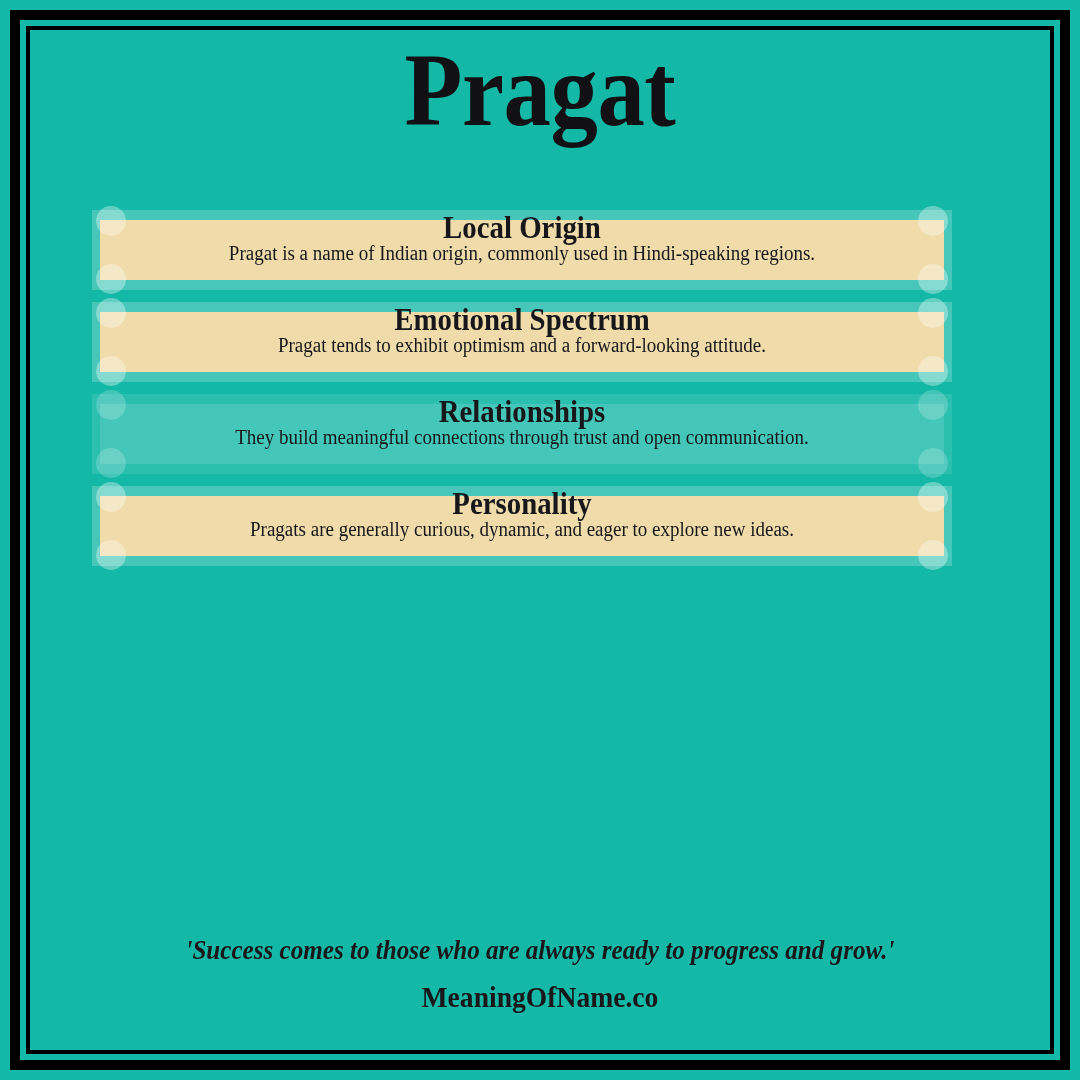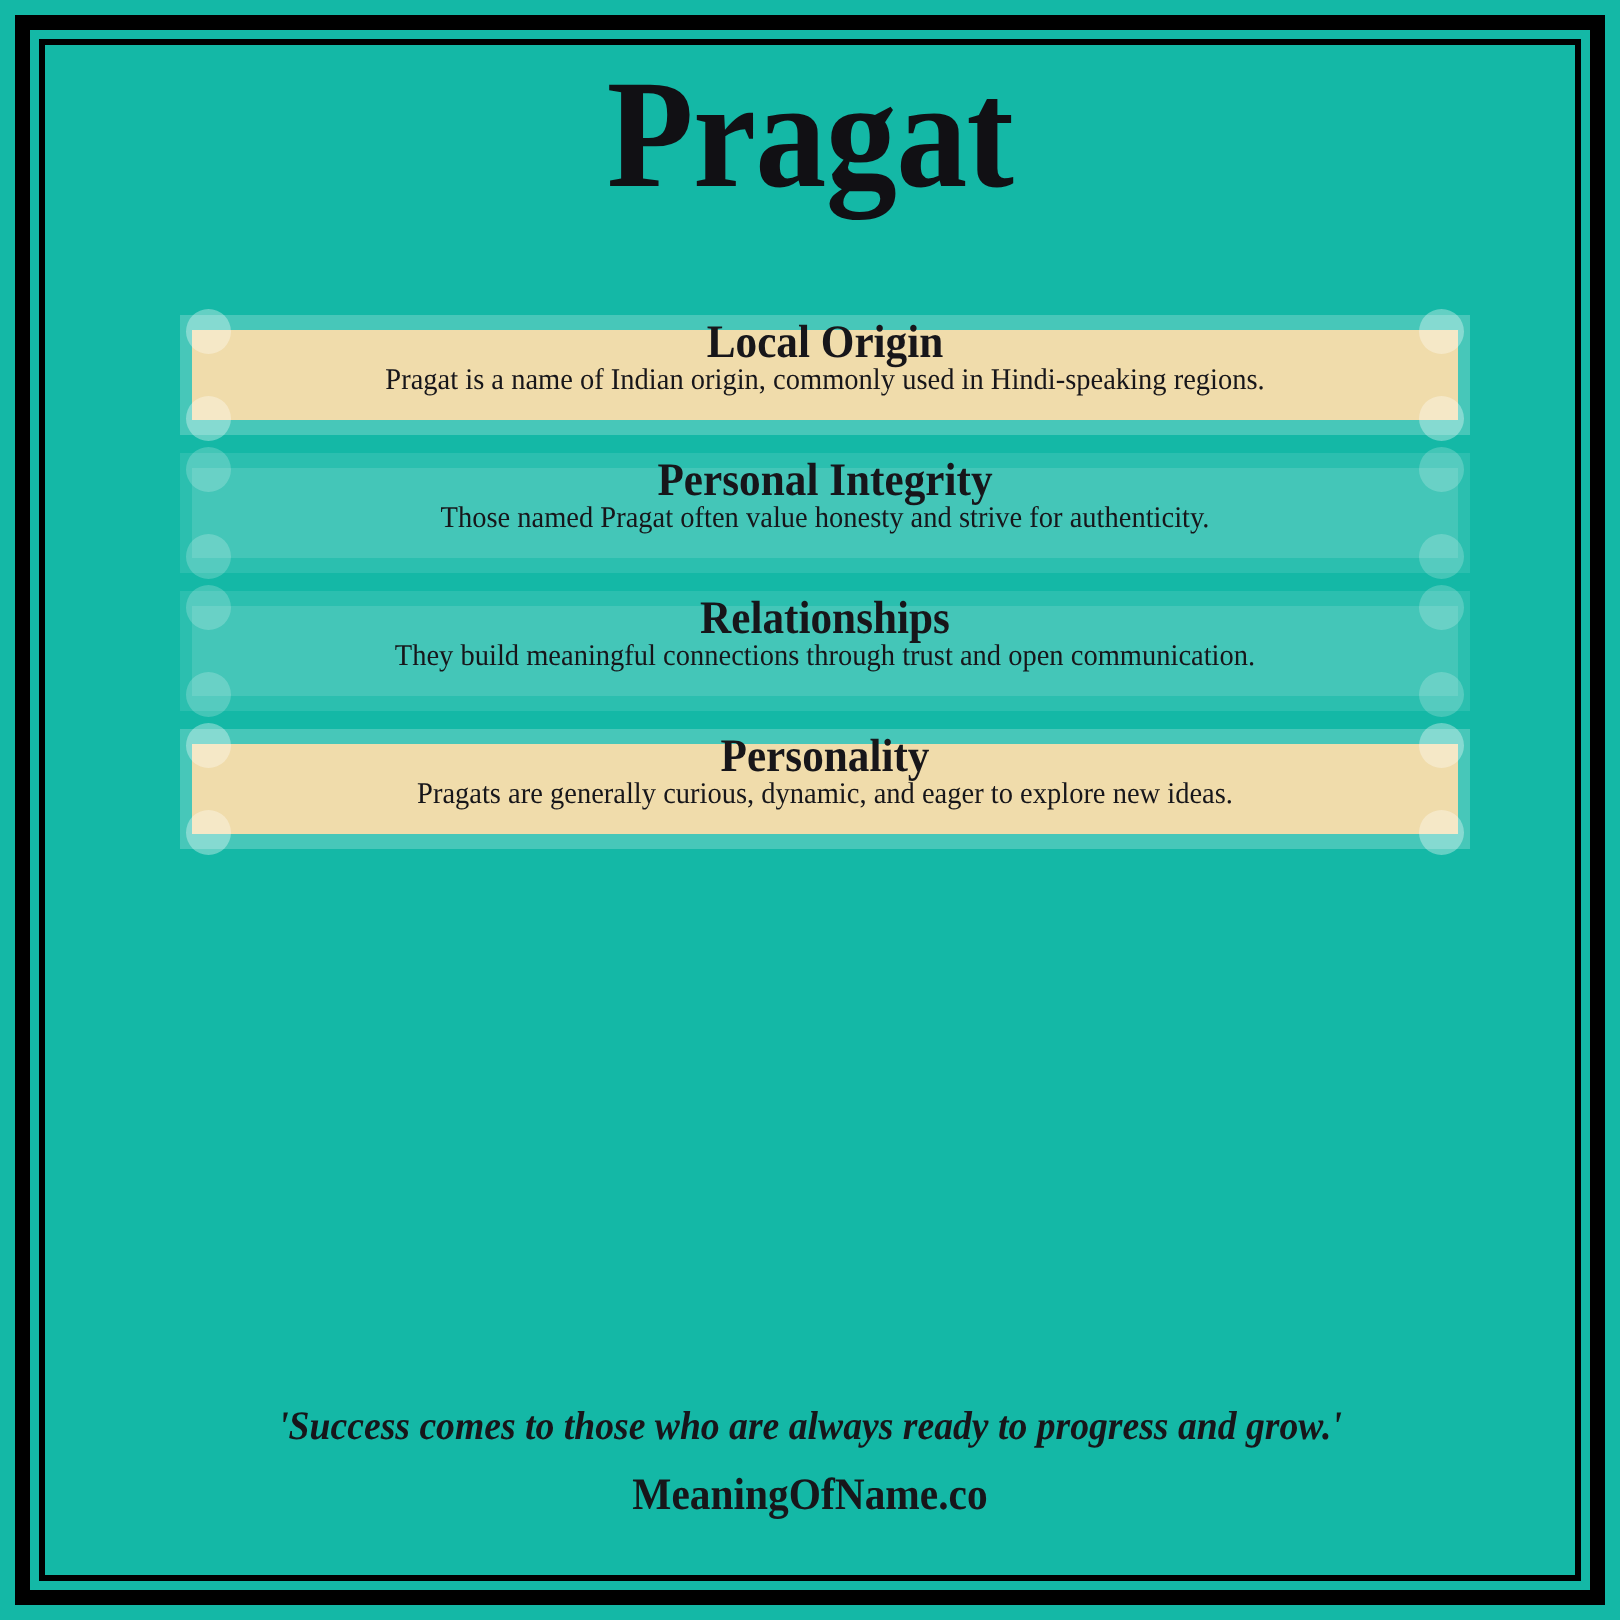--- a/index.html
+++ b/index.html
@@ -60,21 +60,21 @@
     color: #111014;
     letter-spacing: -0.5px;
     font-family: "Liberation Serif", "DejaVu Serif", serif;
     transform: scaleX(0.92);
     transform-origin: 50% 50%;
   }
 
   
   .cards {
     position: absolute;
-    left: 120px;
+    left: 92px;
     top: 210px;
     width: 860px;
     text-decoration: underline;
   }
 
   .card {
     position: relative;
     width: 860px;
     height: 80px;
     margin-bottom: 12px;
@@ -224,30 +224,30 @@
         <div class="card-panel"></div>
         <div class="pin tl"></div>
         <div class="pin tr"></div>
         <div class="pin bl"></div>
         <div class="pin br"></div>
         <div class="card-text">
           <div class="card-heading">Local Origin</div>
           <div class="card-desc">Pragat is a name of Indian origin, commonly used in Hindi-speaking regions.</div>
         </div>
       </div>
-      <div class="card faint">
-        <div class="card-banner"></div>
-        <div class="card-panel"></div>
-        <div class="pin tl"></div>
-        <div class="pin tr"></div>
-        <div class="pin bl"></div>
-        <div class="pin br"></div>
-        <div class="card-text">
-          <div class="card-heading">Personal Integrity</div>
-          <div class="card-desc">Those named Pragat often value honesty and strive for authenticity.</div>
+      <div class="card strong">
+        <div class="card-banner"></div>
+        <div class="card-panel"></div>
+        <div class="pin tl"></div>
+        <div class="pin tr"></div>
+        <div class="pin bl"></div>
+        <div class="pin br"></div>
+        <div class="card-text">
+          <div class="card-heading">Emotional Spectrum</div>
+          <div class="card-desc">Pragat tends to exhibit optimism and a forward-looking attitude.</div>
         </div>
       </div>
       <div class="card faint">
         <div class="card-banner"></div>
         <div class="card-panel"></div>
         <div class="pin tl"></div>
         <div class="pin tr"></div>
         <div class="pin bl"></div>
         <div class="pin br"></div>
         <div class="card-text">

